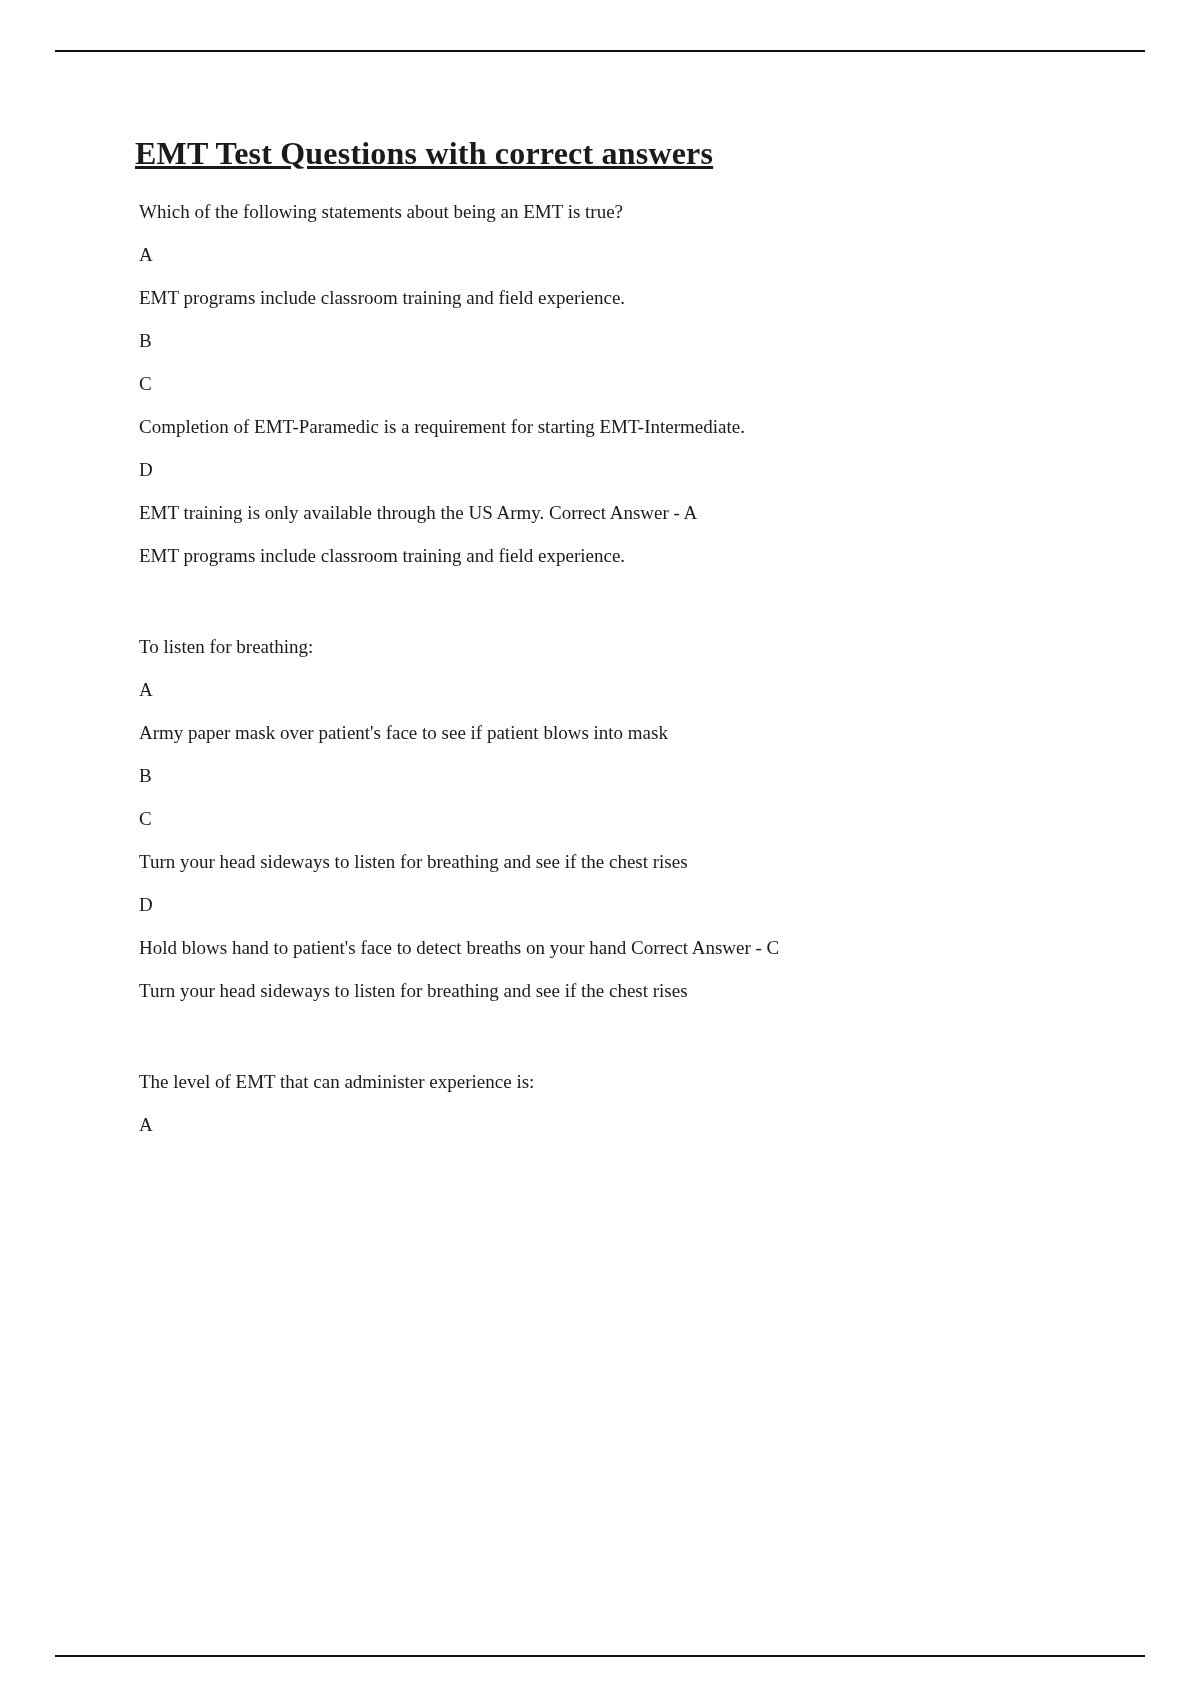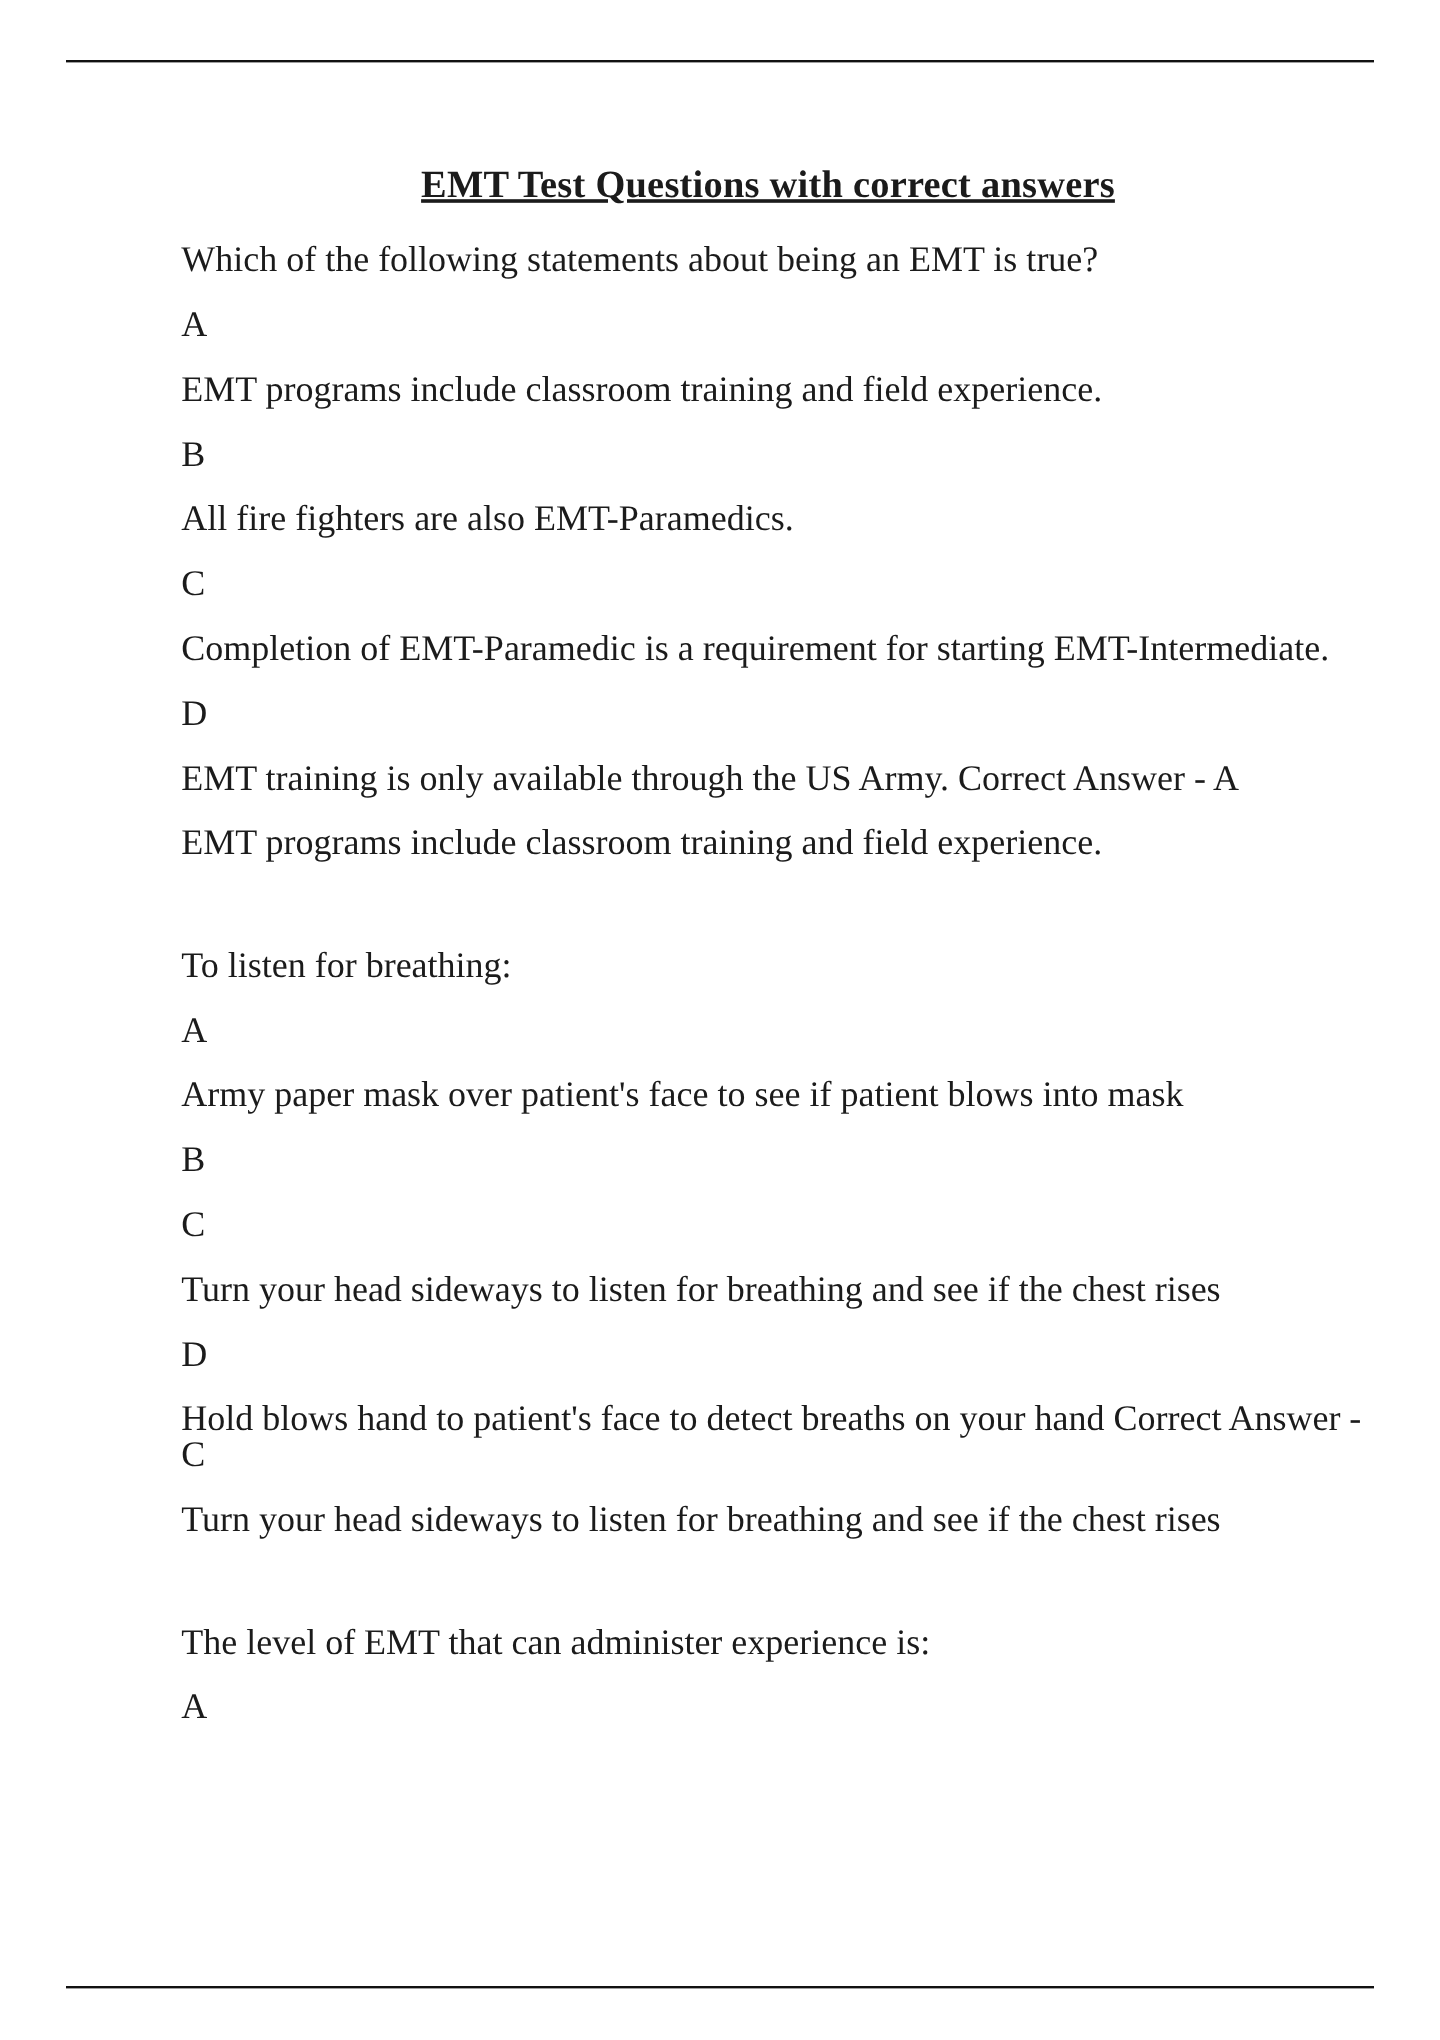--- a/index.html
+++ b/index.html
@@ -31,26 +31,25 @@
     top: 135px;
     left: 135px;
     width: 1010px;
   }
   h1.doc-title {
     font-size: 32px;
     font-weight: bold;
     text-decoration: underline;
     margin: 0 0 30px 0;
     letter-spacing: 0.2px;
-    text-align: center;
   }
   p.line {
-    font-size: 30px;
+    font-size: 19px;
     line-height: 1.0;
-    margin: 0 0 24px 16px;
+    margin: 0 0 24px 4px;
   }
   .block-gap {
     height: 48px;
   }
 </style>
 </head>
 <body>
 
 <div class="page">
 
@@ -58,21 +57,20 @@
 
   <div class="content">
 
     <h1 class="doc-title">EMT Test Questions with correct answers</h1>
 
     <div>
       <p class="line">Which of the following statements about being an EMT is true?</p>
       <p class="line">A</p>
       <p class="line">EMT programs include classroom training and field experience.</p>
       <p class="line">B</p>
-      <p class="line">All fire fighters are also EMT-Paramedics.</p>
       <p class="line">C</p>
       <p class="line">Completion of EMT-Paramedic is a requirement for starting EMT-Intermediate.</p>
       <p class="line">D</p>
       <p class="line">EMT training is only available through the US Army. Correct Answer - A</p>
       <p class="line">EMT programs include classroom training and field experience.</p>
     </div>
 
     <div class="block-gap"></div>
 
     <div>

